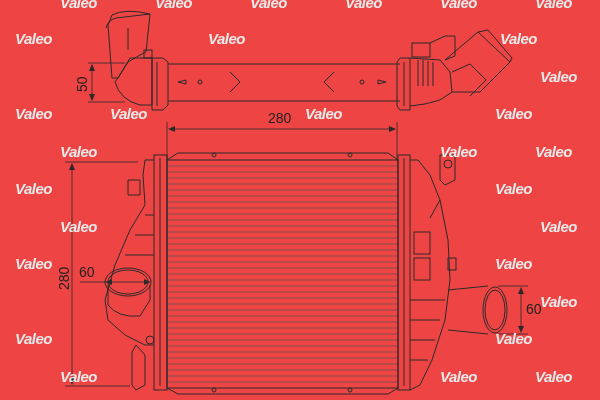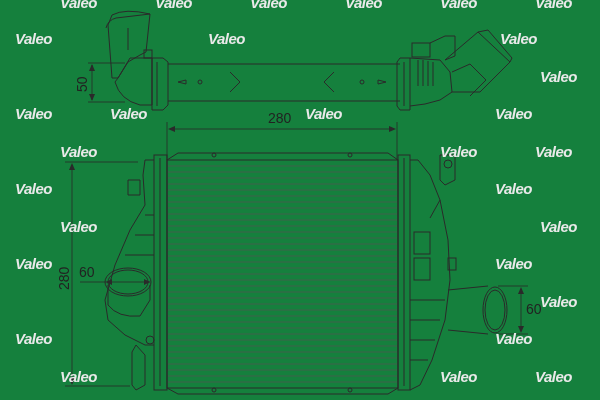--- a/index.html
+++ b/index.html
@@ -1,16 +1,16 @@
 <!DOCTYPE html>
 <html><head>
 <meta charset="utf-8">
 <style>
   html, body { margin: 0; padding: 0; background: #ffffff; }
-  #stage { position: relative; width: 600px; height: 400px; overflow: hidden; background: #15803d; font-family: "Liberation Sans", sans-serif; }
+  #stage { position: relative; width: 600px; height: 400px; overflow: hidden; background: #ef4444; font-family: "Liberation Sans", sans-serif; }
   svg { position: absolute; left: 0; top: 0; }
   .wm { position: absolute; font-family: "Liberation Sans", sans-serif; font-weight: bold; font-style: italic; font-size: 15px; color: #e9e9e9; letter-spacing: -0.5px; user-select: none; }
   .dim { position: absolute; font-family: "Liberation Sans", sans-serif; font-size: 14px; color: #222; }
 </style>
 </head>
 <body>
 
 <div id="stage">
 
   <svg width="600" height="400" viewBox="0 0 600 400">

